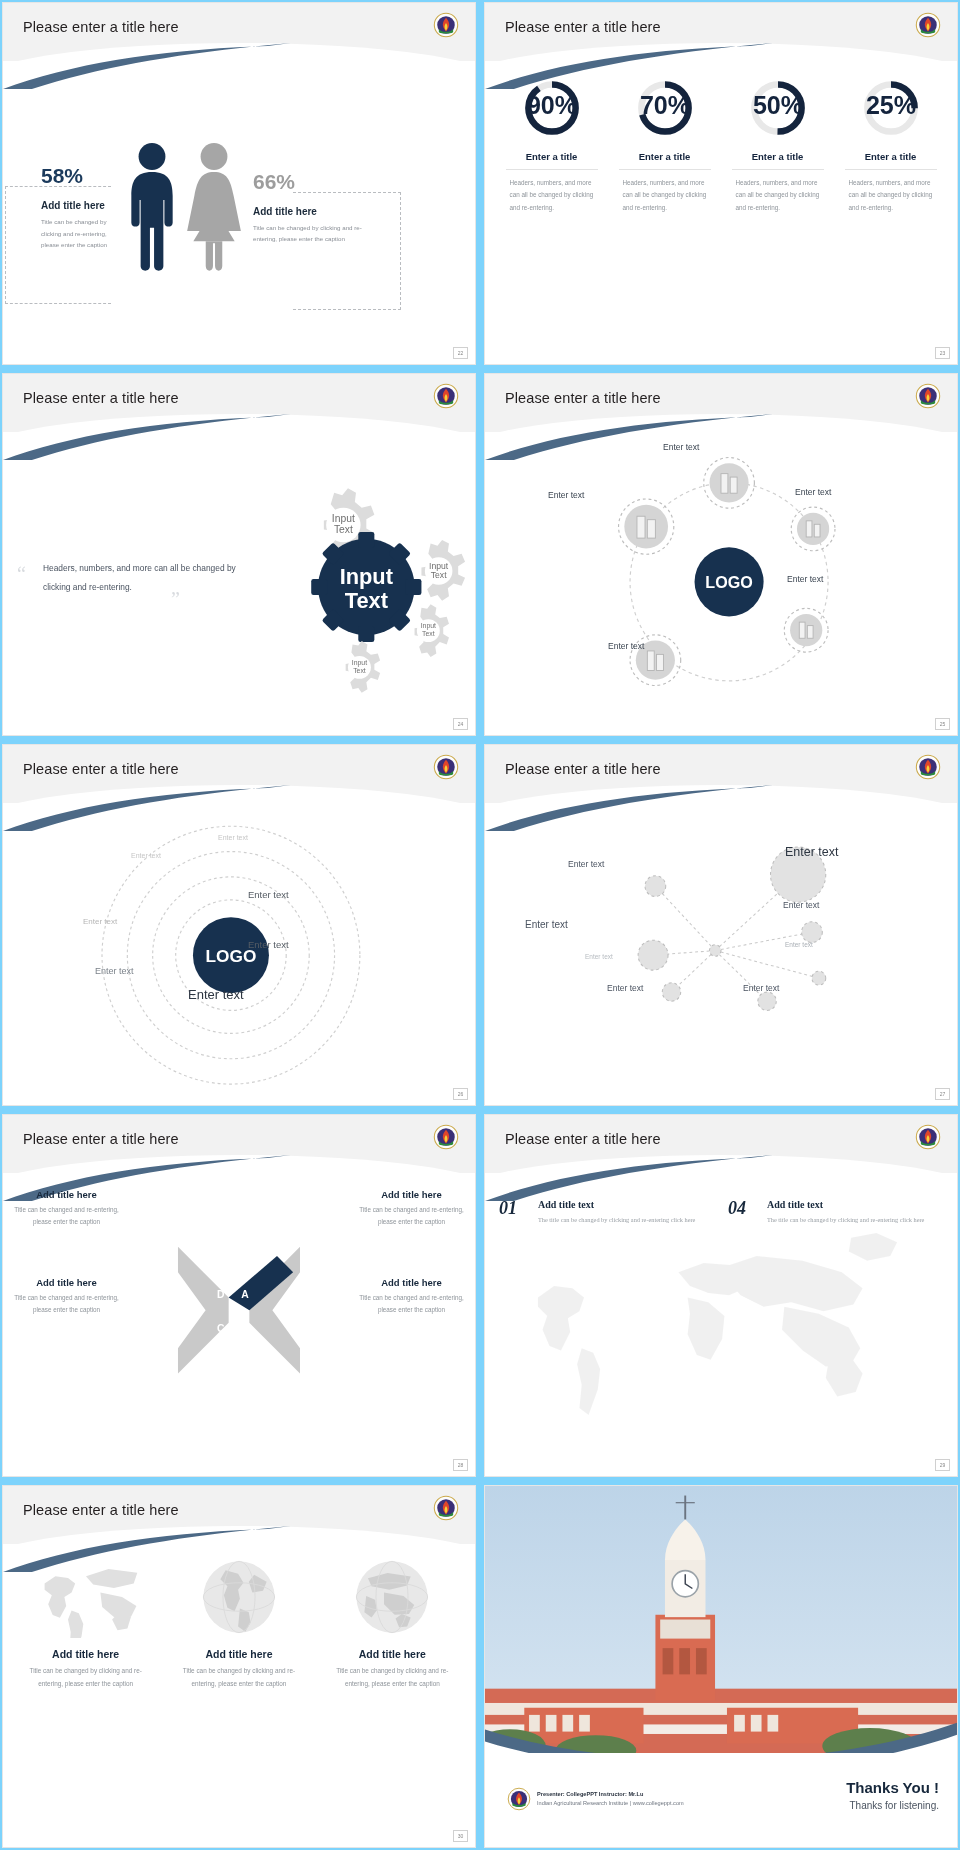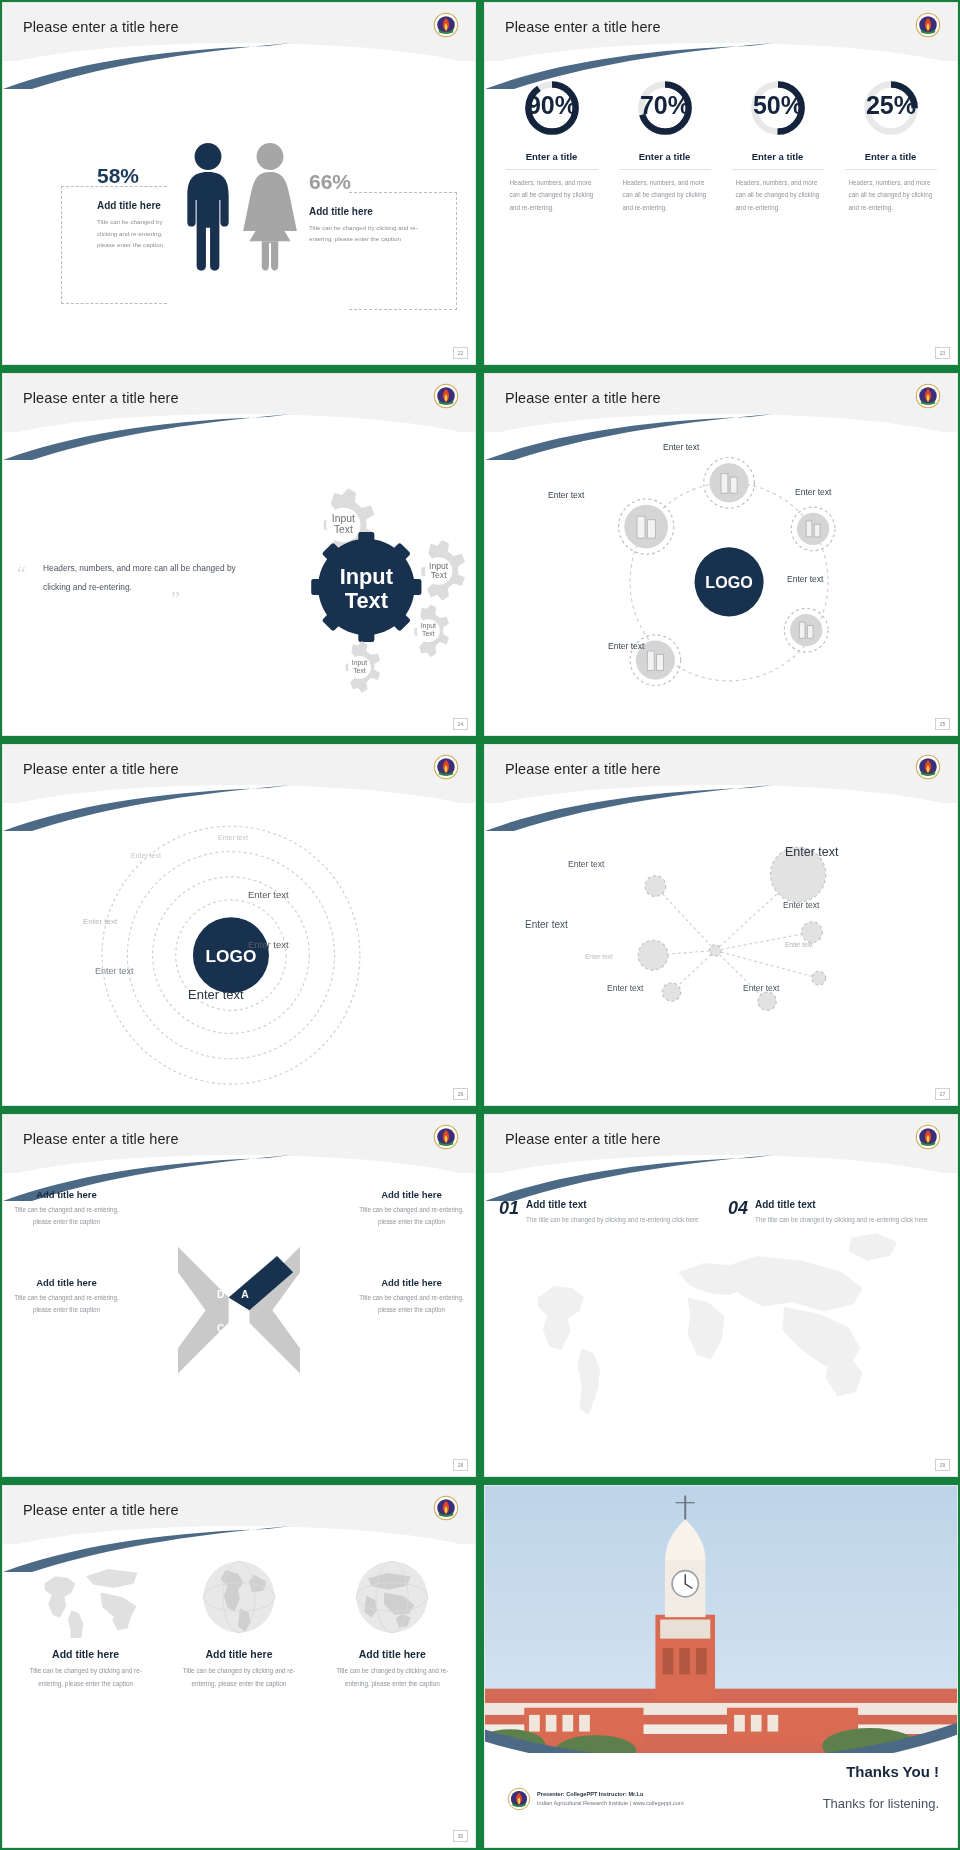--- a/index.html
+++ b/index.html
@@ -9,21 +9,21 @@
     font-family:"Liberation Sans", sans-serif;
     overflow:hidden;
   }
   .deck {
     width:960px; height:1850px;
     display:grid;
     grid-template-columns:1fr 1fr;
     grid-template-rows:repeat(5, 1fr);
     column-gap:8px;
     row-gap:8px;
-    background:#15803d;
+    background:#7dd3fc;
     padding:2px;
   }
   .slide {
     position:relative;
     background:#ffffff;
     border:1px solid #e6e6e6;
     overflow:hidden;
   }
   
   .hdr {
@@ -52,21 +52,21 @@
   .pg{
     position:absolute; right:7px; bottom:5px;
     width:15px; height:12px;
     border:1px solid #d0d0d0; background:#fff;
     font-size:5px; color:#888; text-align:center; line-height:11px;
     z-index:6;
   }
   .body{ position:absolute; left:0; top:62px; right:0; bottom:14px; z-index:3;}
 
   
-  .people{ display:flex; align-items:center; justify-content:center; height:100%; gap:0; }
+  .people{ display:flex; align-items:center; height:100%; gap:0; }
   .ppl-col{ width:118px; }
   .ppl-col .pct{ font-size:21px; font-weight:bold; color:#1b3a5c; text-align:right; padding-right:4px;}
   .ppl-col .pct.grey{ color:#9d9d9d;}
   .ppl-col.left{ text-align:left; padding-left:14px;}
   .ppl-ttl{ font-size:10px; font-weight:bold; color:#1b2a3a; margin-top:12px;}
   .ppl-txt{ font-size:6.2px; color:#8a8f96; line-height:1.85; margin-top:5px;}
   .fig{ width:62px; }
   .dbox{ position:absolute; border:1px dashed #b9bcc0; }
 
   
@@ -99,41 +99,41 @@
 
   
   .xs{ position:relative; height:100%;}
   .xcell{ position:absolute; width:115px;}
   .xcell .t{ font-size:9.5px; font-weight:bold; color:#17283c;}
   .xcell .d{ font-size:6.3px; color:#8f959b; line-height:1.9; margin-top:4px;}
 
   
   .mapslide{ position:relative; height:100%;}
   .numrow{ position:absolute; top:22px; left:14px; right:10px; display:flex; gap:10px; z-index:4;}
-  .numcell{ flex:1; display:flex; gap:7px;}
+  .numcell{ flex:1; display:flex; gap:21px;font-family:Liberation Serif, serif;}
   .numcell .n{ font-size:18px; font-weight:bold; font-style:italic; color:#17283c; line-height:1;}
   .numcell .ct .t{ font-size:10px; font-weight:bold; color:#17283c;}
   .numcell .ct .d{ font-size:6.3px; color:#9aa0a6; line-height:1.85; margin-top:4px;}
 
   
   .globes{ display:flex; justify-content:space-around; height:100%; padding:8px 6px 0;}
   .gcol{ width:120px; text-align:center;}
   .gcol .gt{ font-size:10.5px; font-weight:bold; color:#17283c; margin-top:6px;}
   .gcol .gd{ font-size:6.4px; color:#8f959b; line-height:1.95; margin-top:5px;}
 
   
   .thx{ position:absolute; inset:0;text-decoration:underline; }
   .photo{ position:absolute; left:0; top:0; right:0; height:76%; overflow:hidden;}
   .thx-foot{ position:absolute; left:0; right:0; bottom:0; height:26%; background:#fff;}
   .pres{ position:absolute; left:52px; bottom:38px; font-size:5.6px; color:#2a3340; line-height:1.7;}
   .pres .sub{ color:#6f7680;}
   .thx-logo{ position:absolute; left:22px; bottom:36px; width:24px; height:24px;}
   .thx-big{ position:absolute; right:18px; bottom:36px; text-align:right;}
   .thx-big .h{ font-size:15px; font-weight:bold; color:#17283c;}
-  .thx-big .s{ font-size:13px; color:#4a5360; margin-top:16px;}
+  .thx-big .s{ font-size:10px; color:#4a5360; margin-top:4px;}
 </style>
 </head>
 <body>
 
 <div class="deck">
 
 <div class="slide">
   <div class="hdr"></div>
   <div class="hdr-title">Please enter a title here</div>
   <svg class="swoosh" viewBox="0 0 410 46" preserveAspectRatio="none">

